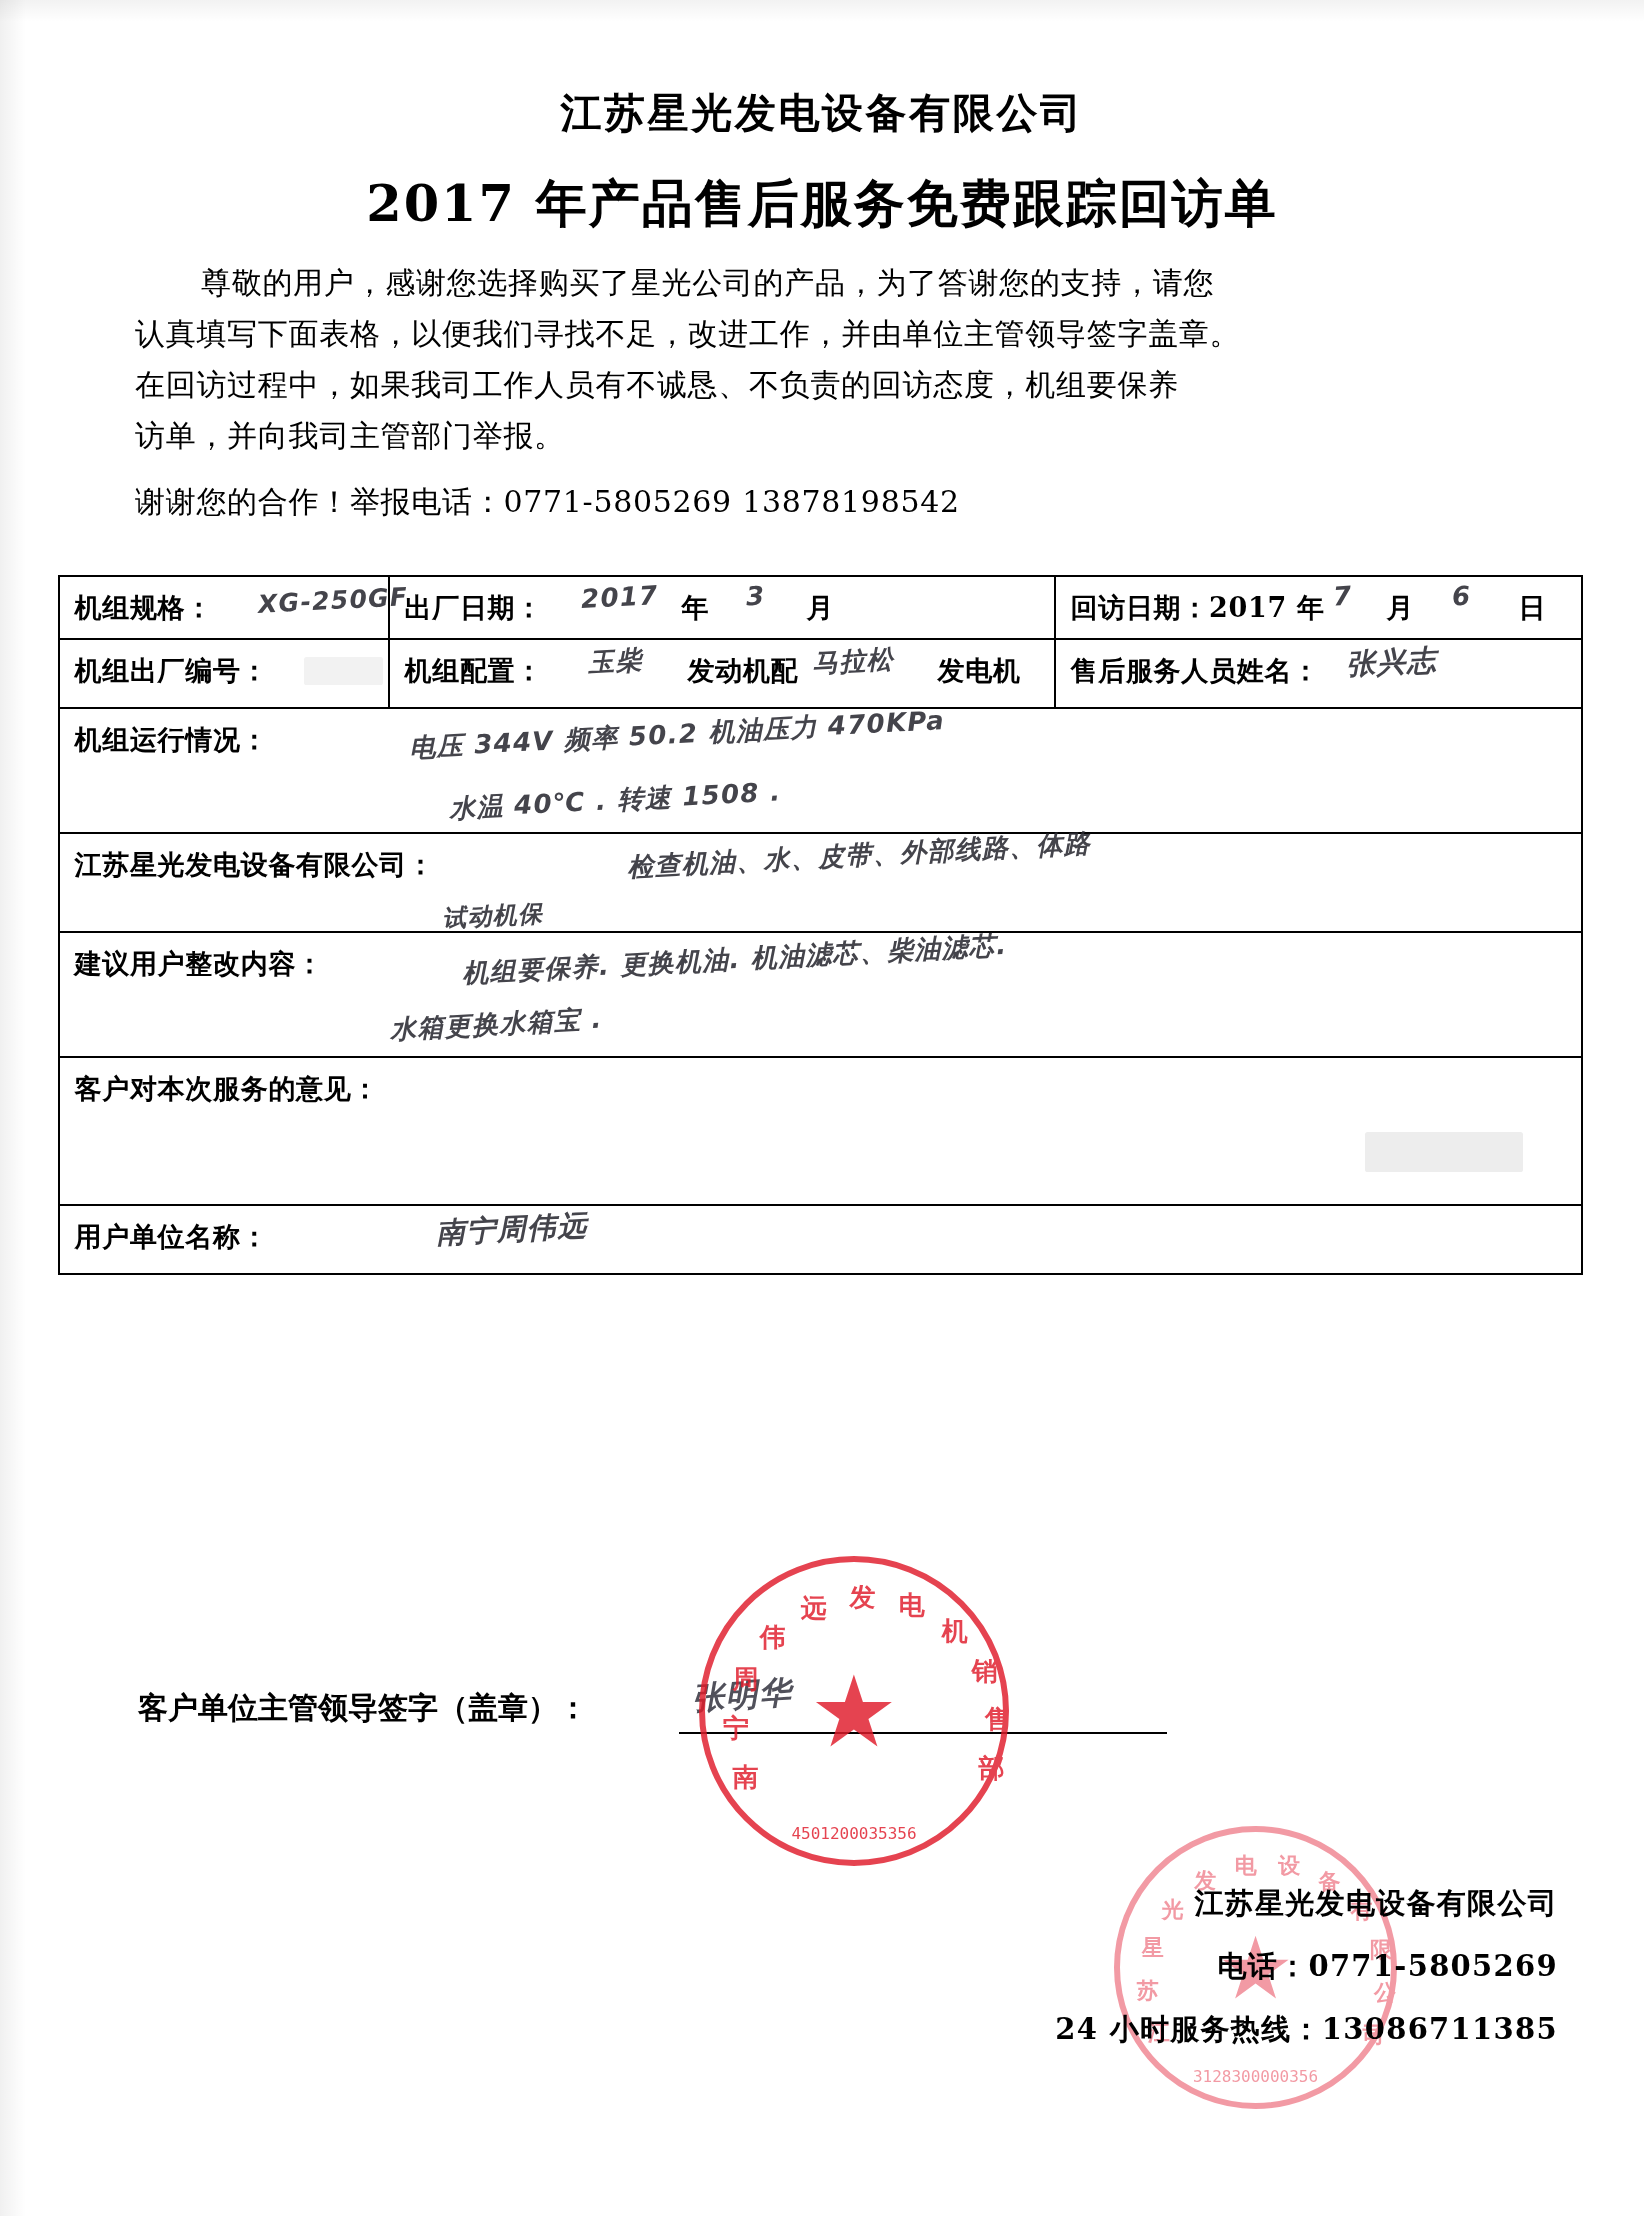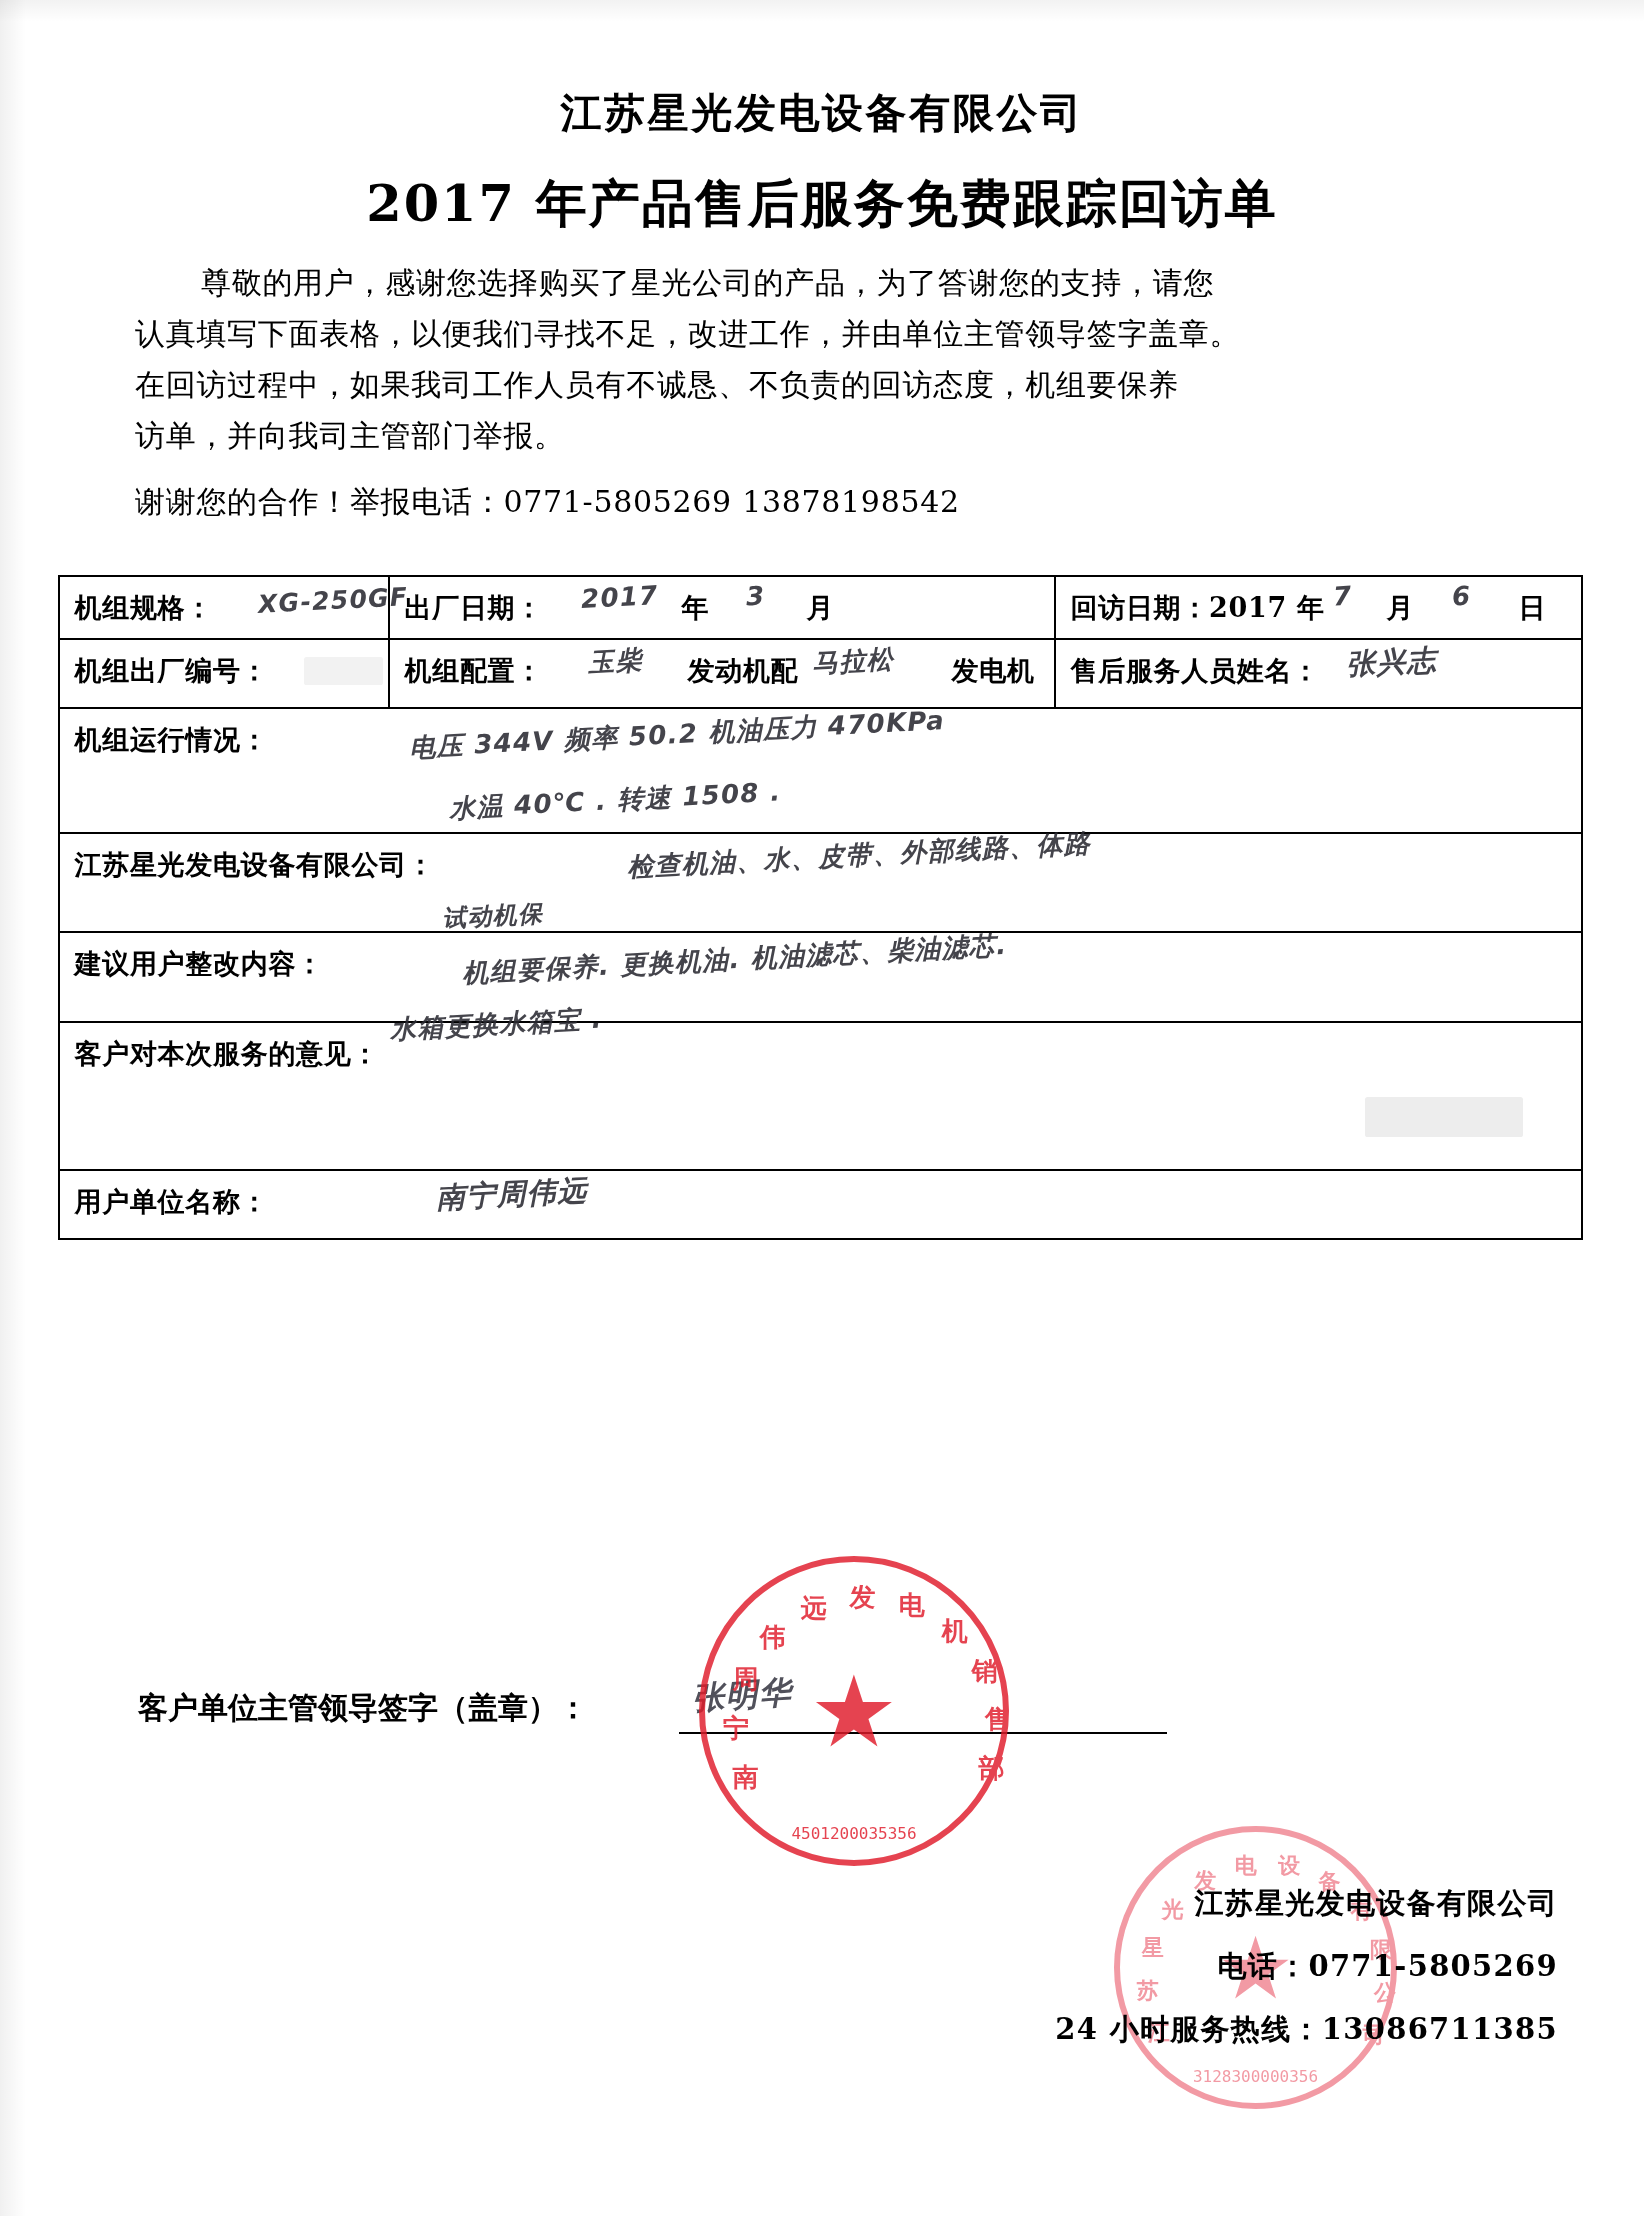--- a/index.html
+++ b/index.html
@@ -84,21 +84,21 @@
     color: #000;
     white-space: nowrap;
     display: inline-block;
     padding: 13px 0 12px 14.5px;
     letter-spacing: 0.7px;
   }
   .row-h1 { height: 62px; }
   .row-h2 { height: 69px; }
   .row-run { height: 125px; }
   .row-chk { height: 99px; }
-  .row-adv { height: 90px; }
+  .row-adv { height: 125px; }
   .row-opinion { height: 148px; }
   .row-name { height: 69px; }
   .row-addr { height: 69px; }
 
   
   .hw {
     position: absolute;
     font-family: "DejaVu Sans", "Liberation Sans", sans-serif;
     color: #2b2b33;
     font-size: 26px;
@@ -270,21 +270,21 @@
         <td>
           <span class="cell-label">机组出厂编号：</span>
           <span style="position:absolute;left:264px;top:16px;font-size:26px;"></span>
           <div class="redact" style="left:244px; top:17px; width:79px; height:28px;"></div>
         </td>
         <td>
           <span class="cell-label">机组配置：</span>
           <span class="hw" style="left:198px; top:4px;">玉柴</span>
           <span class="cell-label" style="position:absolute; left:283px; top:0;">发动机配</span>
           <span class="hw" style="left:422px; top:4px;">马拉松</span>
-          <span class="cell-label" style="position:absolute; left:547px; top:0;">发电机</span>
+          <span class="cell-label" style="position:absolute; left:533px; top:0;">发电机</span>
         </td>
         <td>
           <span class="cell-label">售后服务人员姓名：</span>
           <span class="hw" style="left:290px; top:2.6px; font-size:29px;">张兴志</span>
         </td>
       </tr>
 
       <tr class="row-run">
         <td colspan="3">
           <span class="cell-label">机组运行情况：</span>

